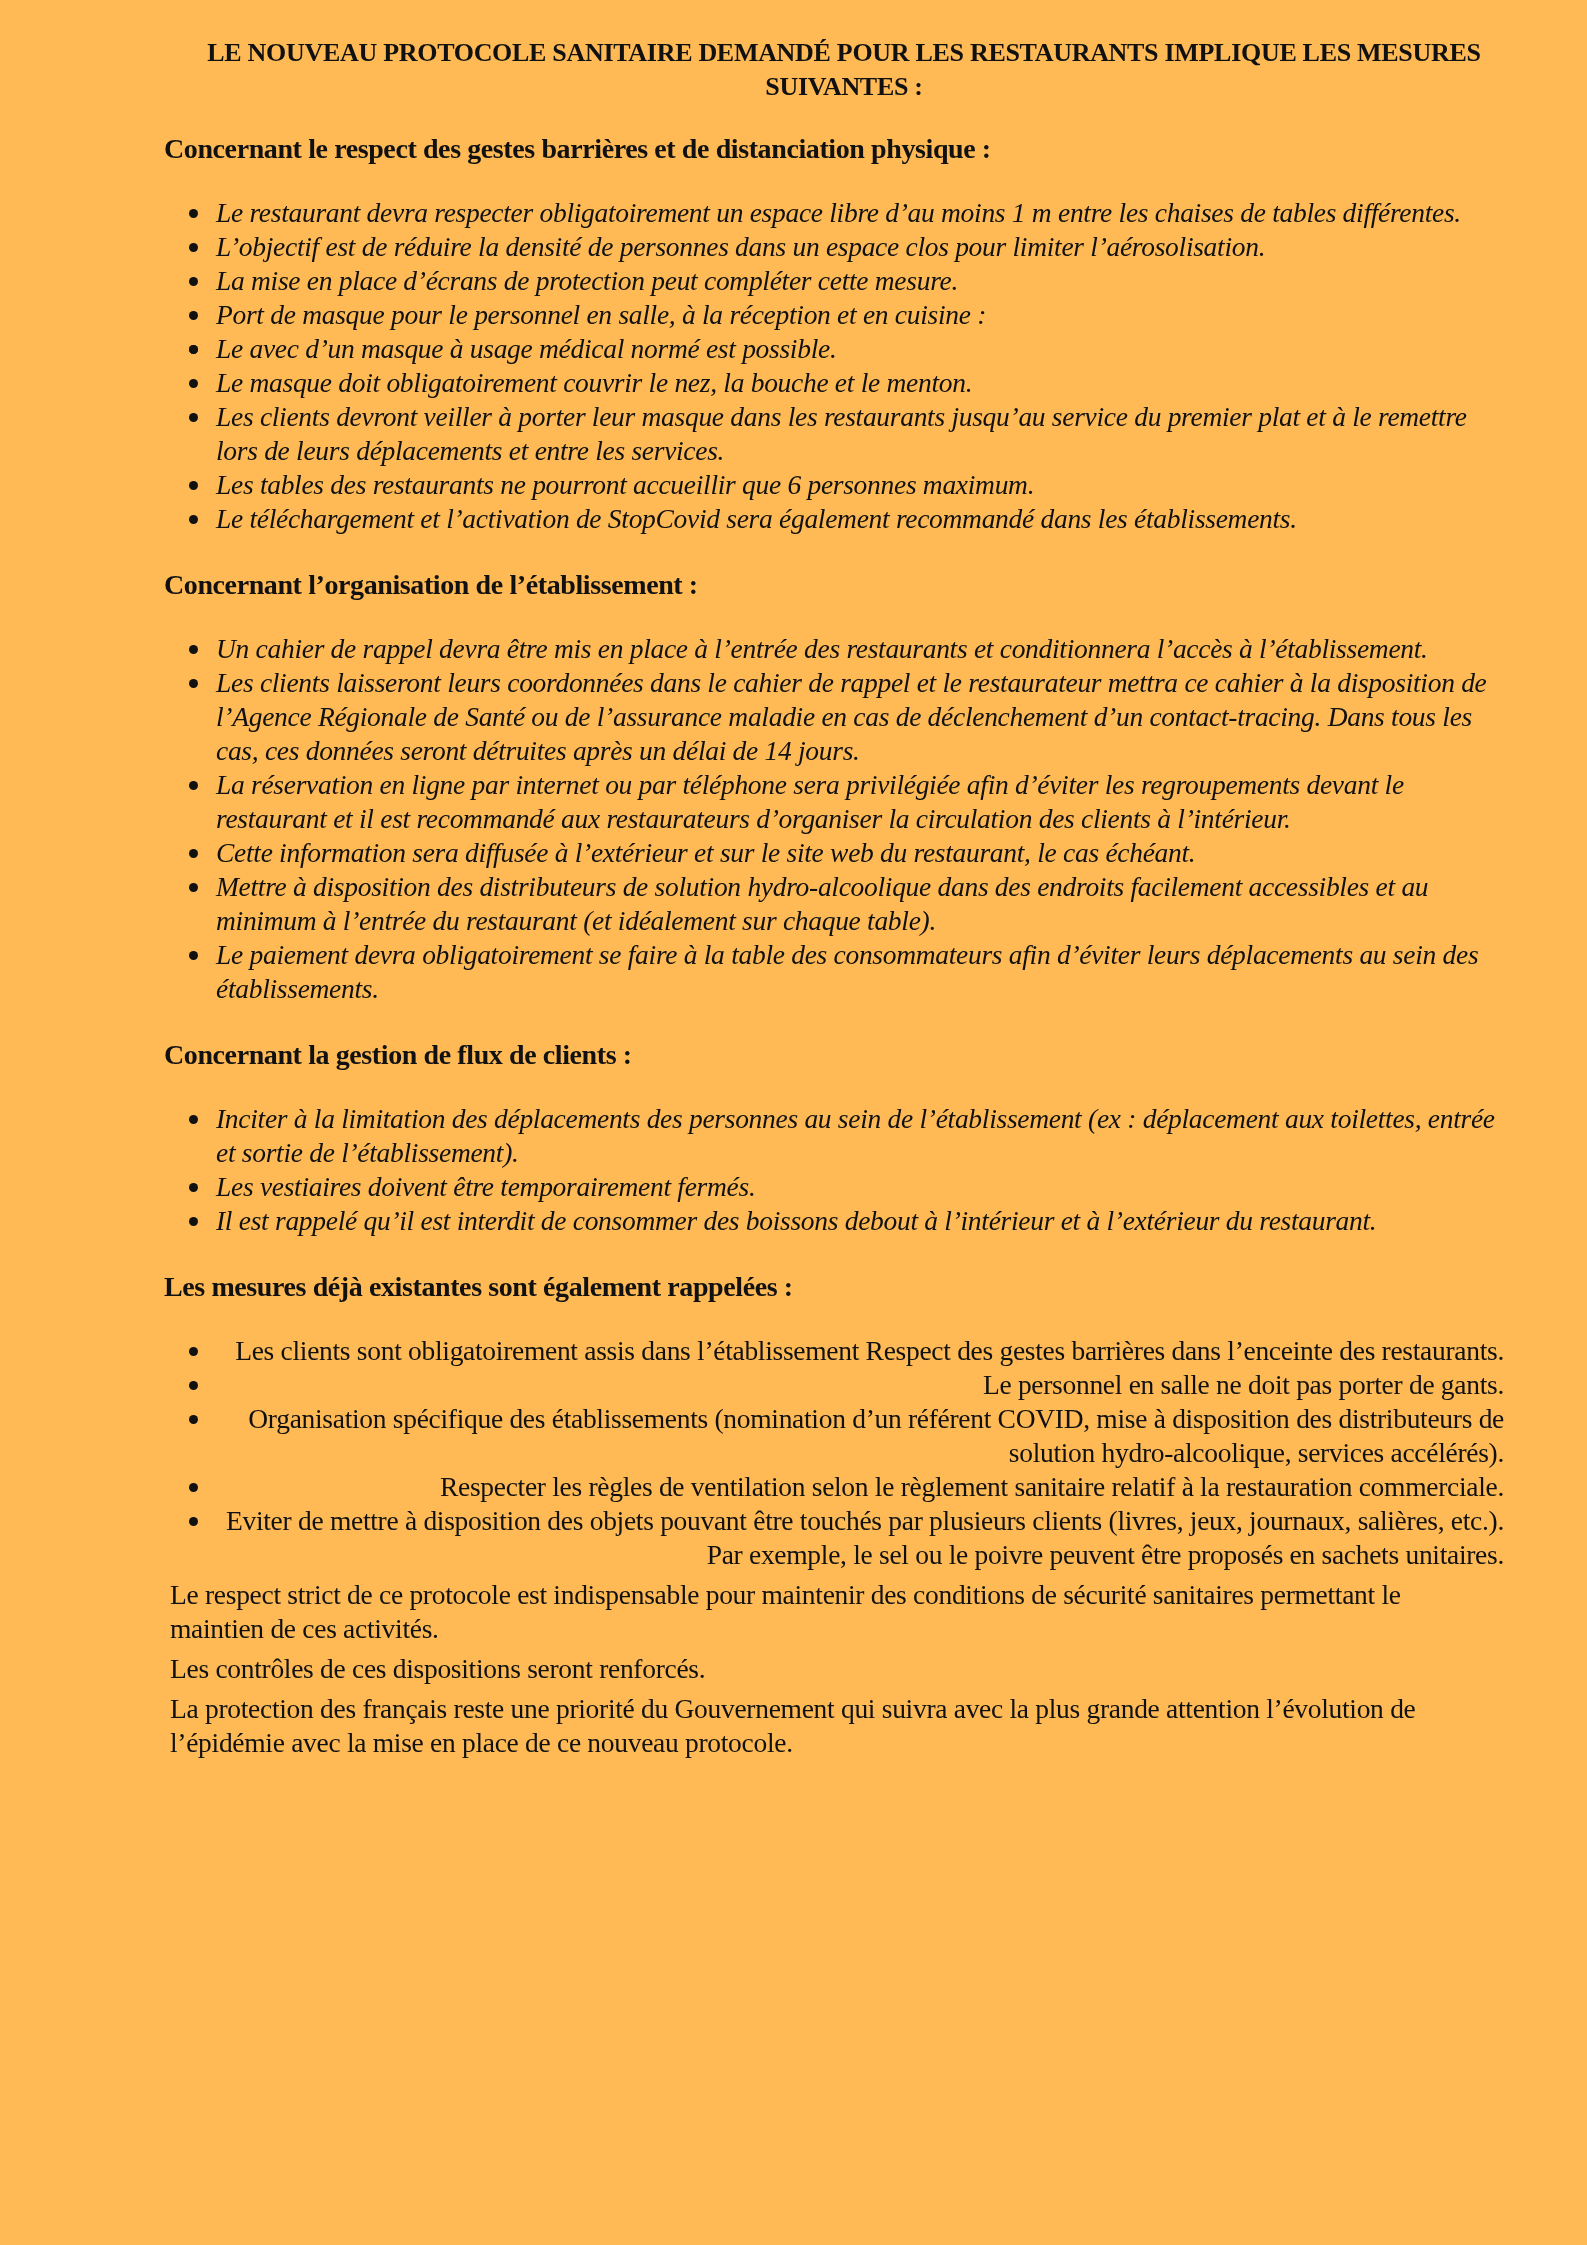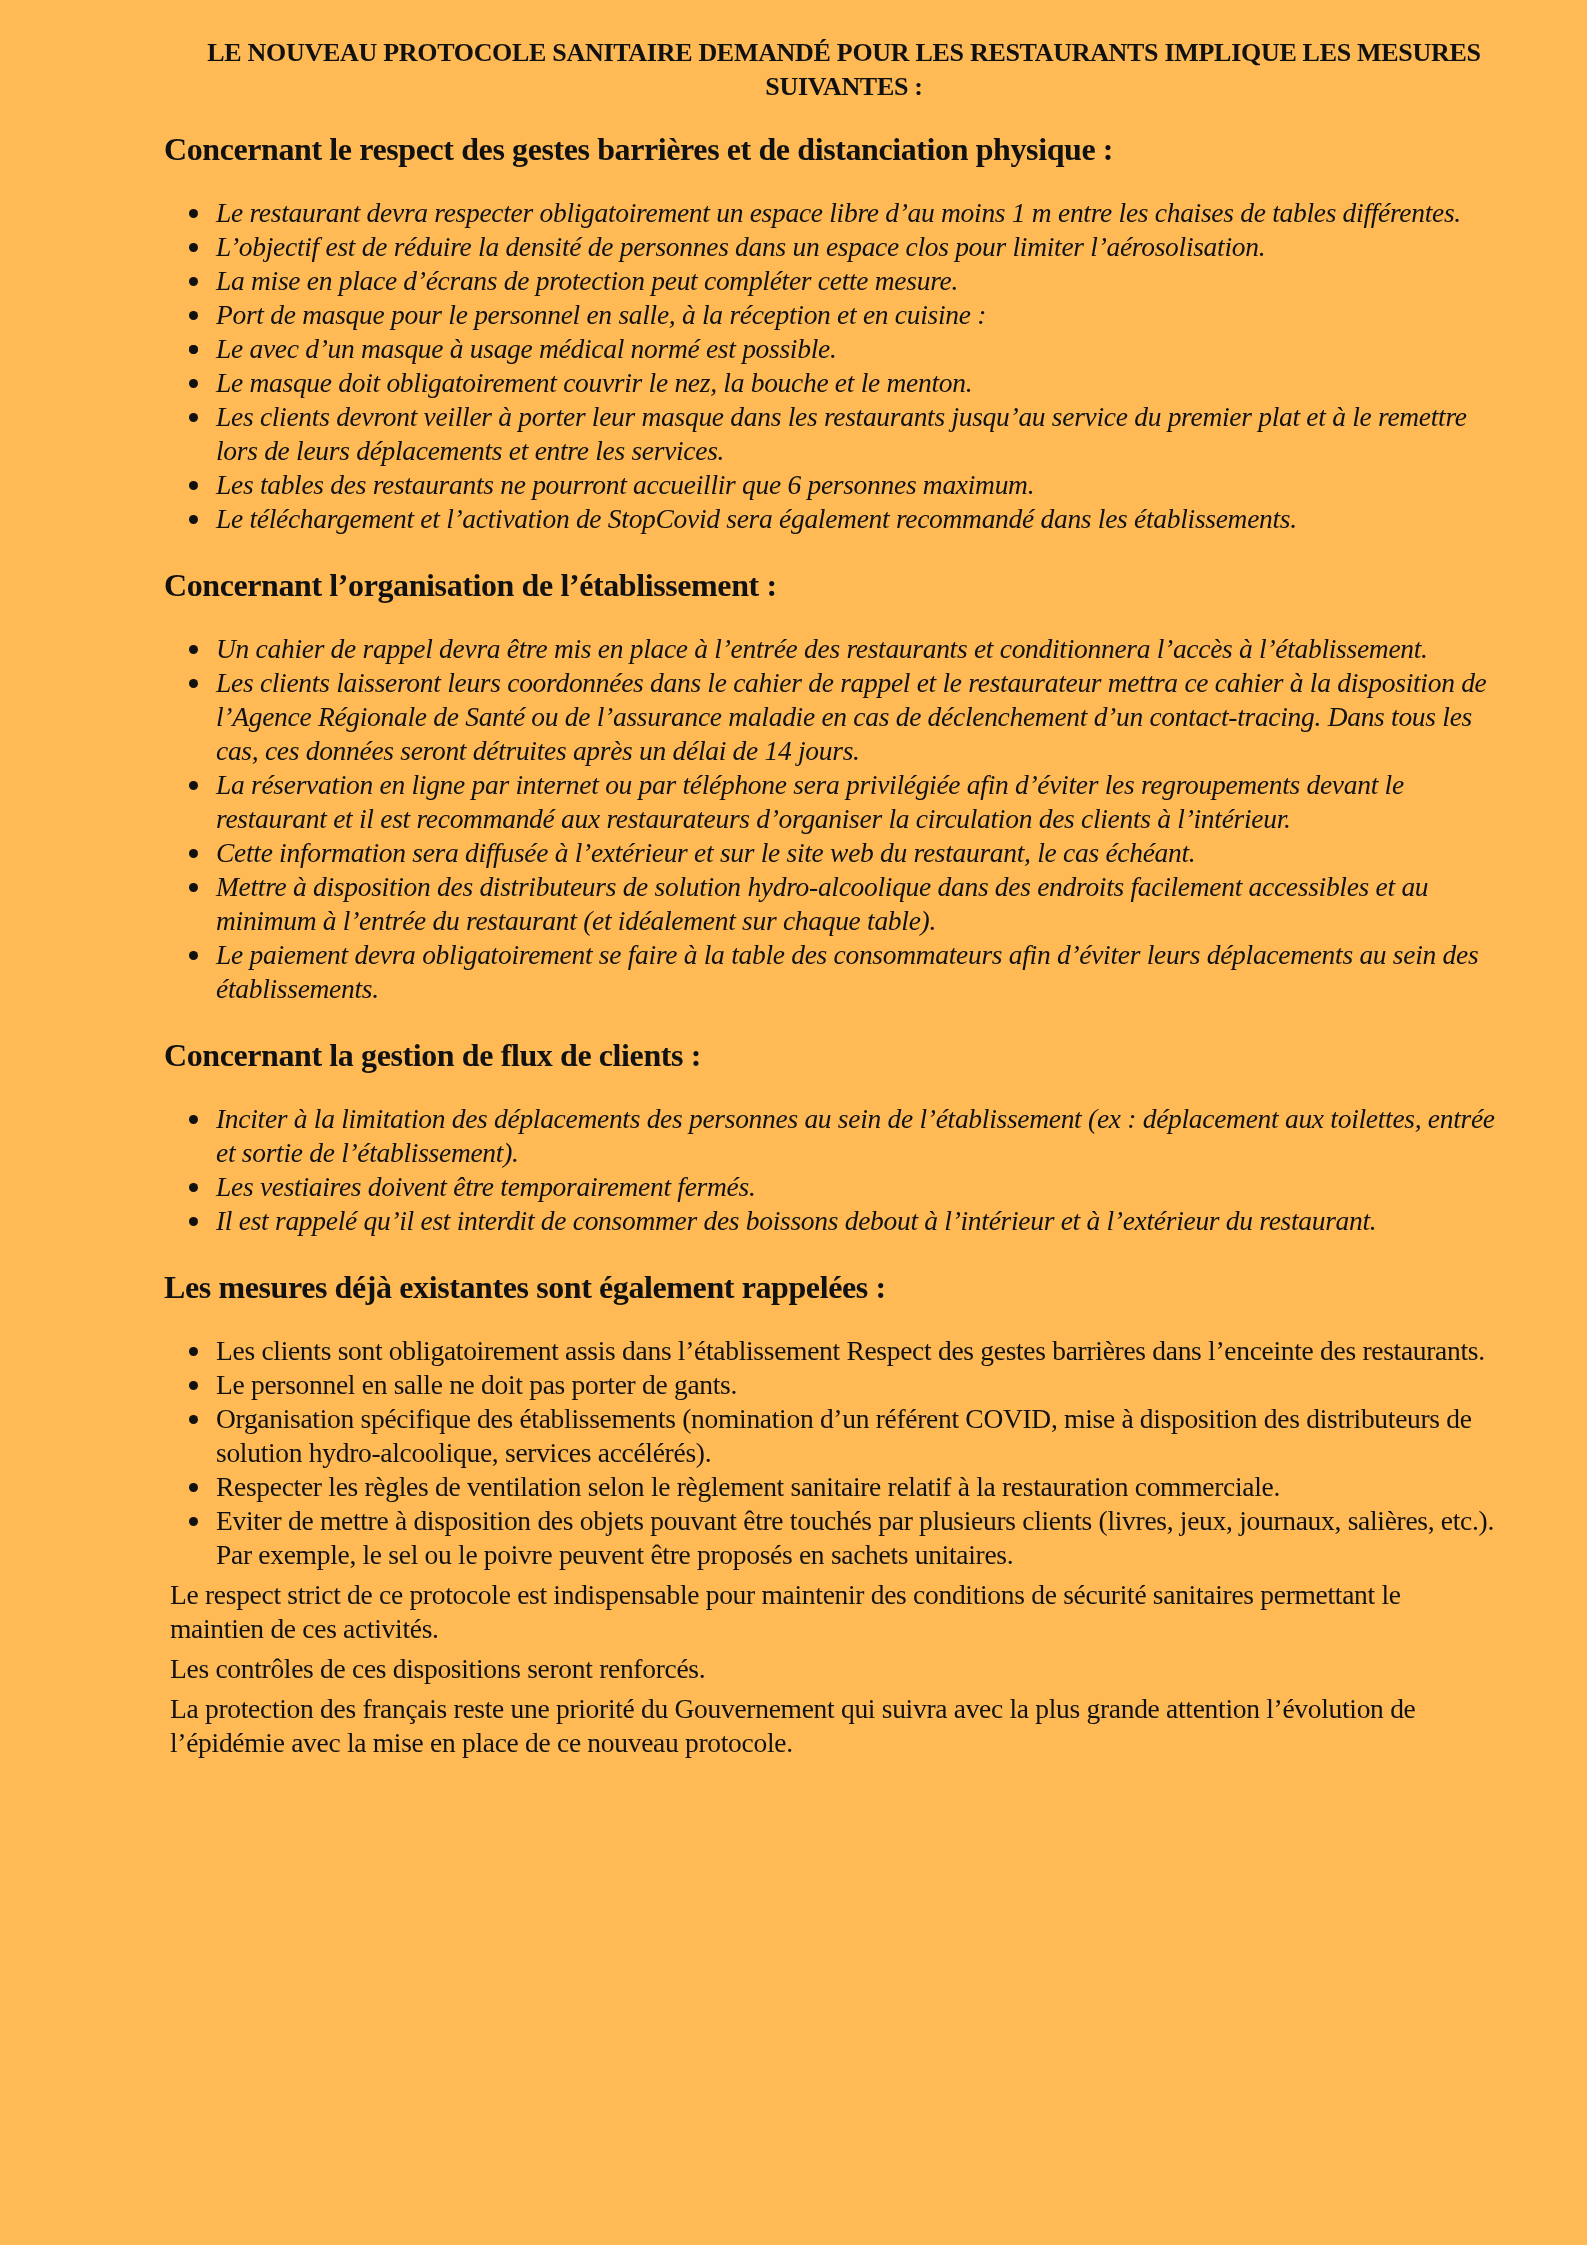--- a/index.html
+++ b/index.html
@@ -24,21 +24,21 @@
     font-size: 26px;
     line-height: 34px;
     text-align: center;
     margin: 0 0 28px 0;
     padding-left: 20px;
     letter-spacing: -0.3px;
   }
   .section-heading {
     font-family: "Liberation Serif", "DejaVu Serif", serif;
     font-weight: bold;
-    font-size: 32px;
+    font-size: 28px;
     line-height: 34px;
     margin: 0 0 30px 0;
     letter-spacing: -0.4px;
   }
   ul.bullets {
     list-style: none;
     margin: 0 0 32px 0;
     padding: 0 0 0 52px;
   }
   ul.bullets li {
@@ -51,21 +51,21 @@
   ul.bullets.italic li { font-style: italic; }
   ul.bullets li .bullet {
     position: absolute;
     left: -27px;
     top: 13px;
     width: 9px;
     height: 9px;
     background: #111;
     border-radius: 50%;
   }
-  ul.bullets.last { margin-bottom: 0; }
+  ul.bullets.last { margin-bottom: 0; text-align: right; }
   .closing p {
     margin: 6px;
     font-family: "Liberation Serif", "DejaVu Serif", serif;
     font-size: 27.5px;
     line-height: 34px;
     letter-spacing: -0.3px;
   }
 </style>
 </head>
 <body style="background: rgb(255, 186, 85);">

